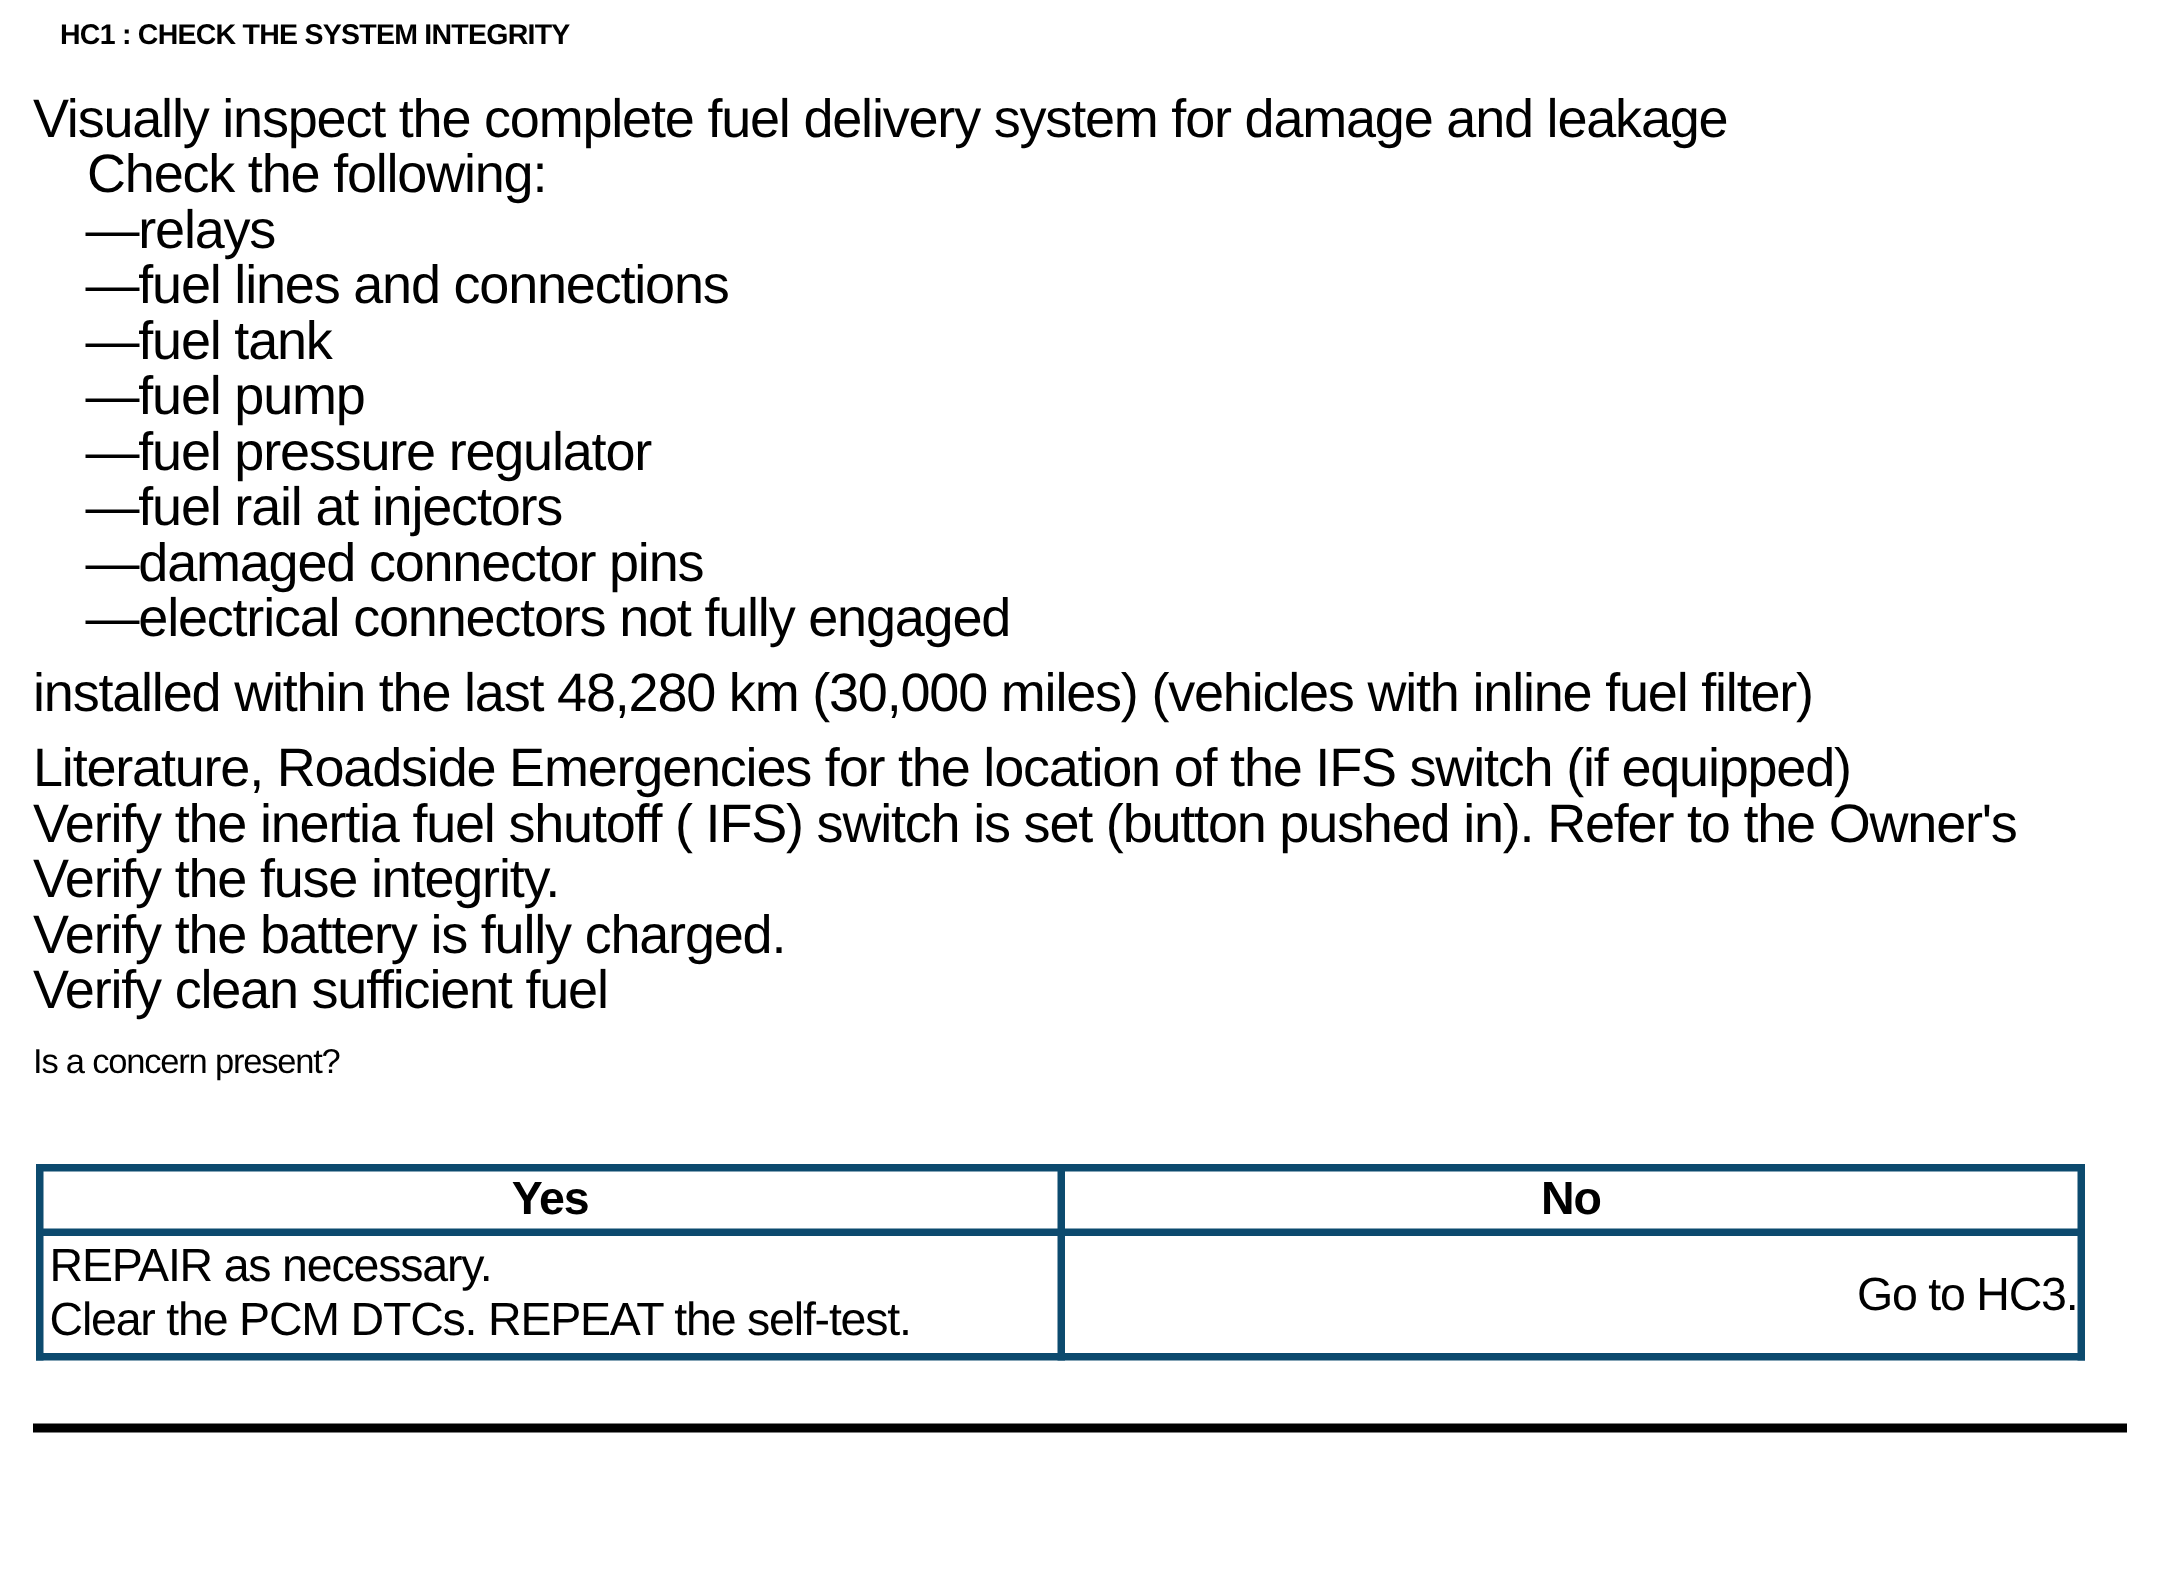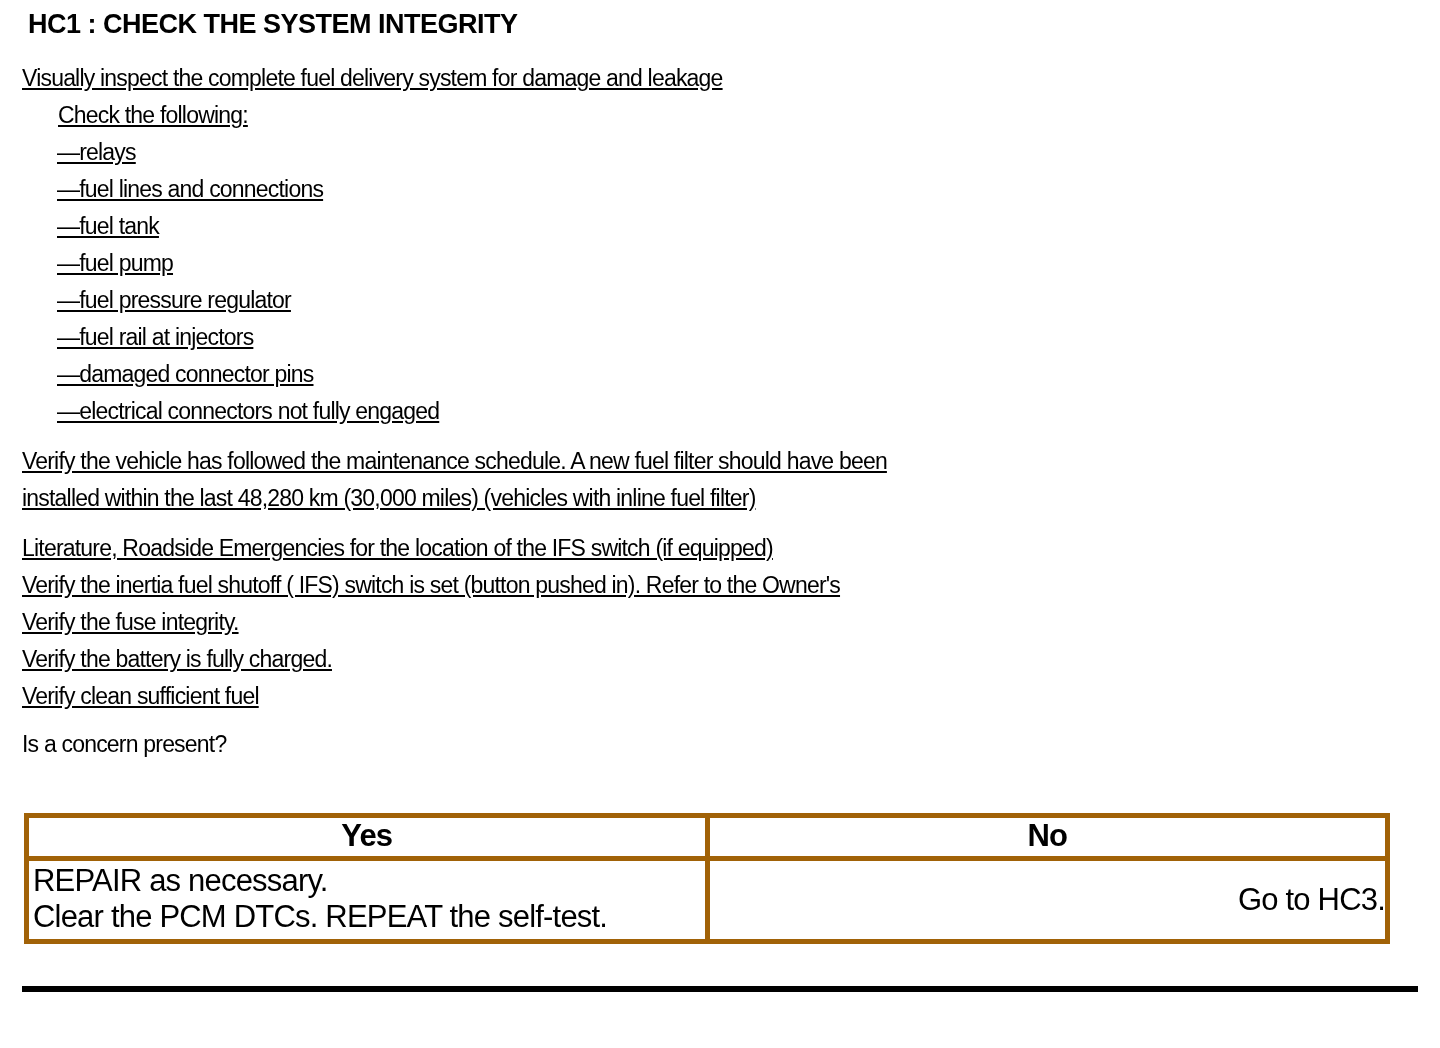--- a/index.html
+++ b/index.html
@@ -10,32 +10,31 @@
     color: #000000;
     font-family: "Liberation Sans", sans-serif;
     overflow: hidden;
   }
   .page {
     width: 1440px;
     height: 1048px;
     padding: 8px 30px 0 22px;
   }
   .doc-title {
-    font-size: 27px;
+    font-size: 19px;
     font-weight: bold;
     letter-spacing: -0.5px;
     line-height: 32px;
-    margin-left: 6px;
+    margin-left: 18px;
     white-space: nowrap;
   }
   .para {
-    font-size: 23px;
+    font-size: 36px;
     letter-spacing: -0.8px;
     line-height: 37px;
-    text-decoration: underline;
   }
   .para .line { white-space: nowrap; }
   .intro-block { margin-top: 20px; }
   .indent-1 { padding-left: 36px; }
   .checklist .check-item { white-space: nowrap; padding-left: 35px; }
   .para-block { margin-top: 13px; }
   .para-single { }
   .question {
     font-size: 23px;
     font-weight: normal;
@@ -44,21 +43,21 @@
     margin-top: 11px;
     white-space: nowrap;
   }
   table.decision {
     border-collapse: collapse;
     table-layout: fixed;
     width: 1366px;
     margin: 50px 0 0 2px;
   }
   table.decision th, table.decision td {
-    border: 5px solid #a16207;
+    border: 5px solid #0c4a6e;
     font-size: 31px;
     letter-spacing: -0.8px;
   }
   table.decision th {
     font-weight: bold;
     text-align: center;
     line-height: 34px;
     padding: 1px 0 3px 0;
     width: 50%;
   }
@@ -97,21 +96,20 @@
       <div class="check-item">—fuel tank</div>
       <div class="check-item">—fuel pump</div>
       <div class="check-item">—fuel pressure regulator</div>
       <div class="check-item">—fuel rail at injectors</div>
       <div class="check-item">—damaged connector pins</div>
       <div class="check-item">—electrical connectors not fully engaged</div>
     </div>
   </div>
 
   <div class="para para-block">
-    <div class="line">Verify the vehicle has followed the maintenance schedule. A new fuel filter should have been</div>
     <div class="line">installed within the last 48,280 km (30,000 miles) (vehicles with inline fuel filter)</div>
   </div>
 
   <div class="para para-block">
     <div class="line">Literature, Roadside Emergencies for the location of the IFS switch (if equipped)</div>
     <div class="line">Verify the inertia fuel shutoff ( IFS) switch is set (button pushed in). Refer to the Owner's</div>
   </div>
 
   <div class="para para-single">
     <div class="line">Verify the fuse integrity.</div>

